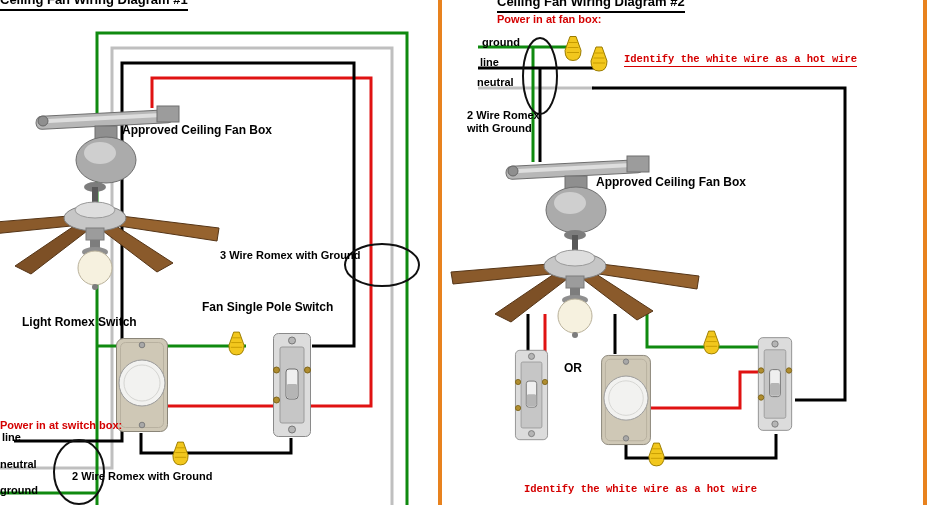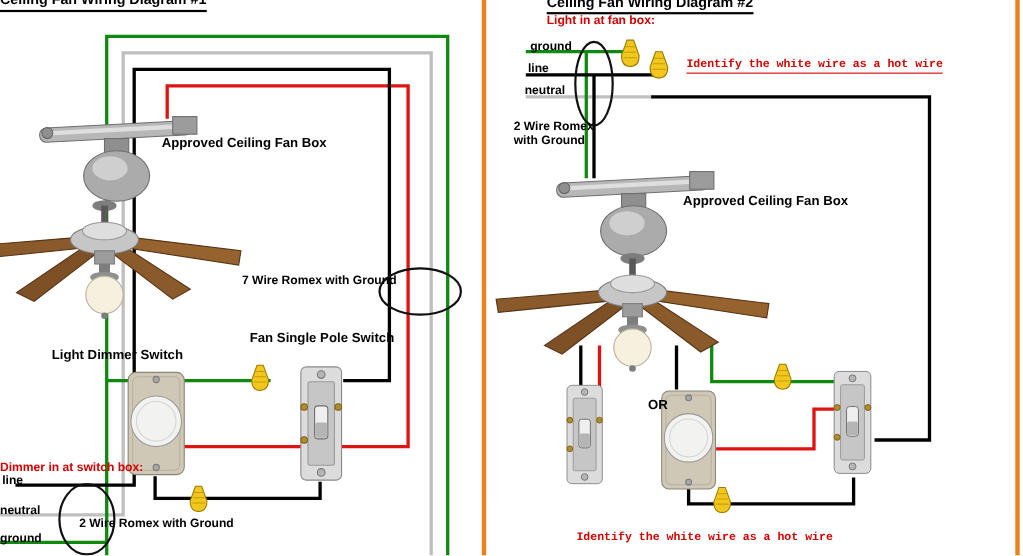--- a/index.html
+++ b/index.html
@@ -6,21 +6,21 @@
   body{
     width:930px;height:505px;position:relative;background:#ffffff;
     font-family:"Liberation Sans",sans-serif;overflow:hidden;
   }
   #stage{position:absolute;left:0;top:0;width:930px;height:505px;}
   svg.layer{position:absolute;left:0;top:0;}
   .label{position:absolute;white-space:nowrap;color:#000;line-height:1.15;}
   .b{font-weight:bold;}
   .red{color:var(--label-red,#d40000);}
   .t13{font-size:13px;}
-  .t12{font-size:12px;padding-left:25px;}
+  .t12{font-size:12px;}
   .t11{font-size:11px;}
   .t105{font-size:10.5px;font-family:Liberation Mono, monospace;}
   .t95{font-size:11px;}
   .ul-black{border-bottom:2px solid #000;padding-bottom:1px;}
   .ul-red{border-bottom:1.5px solid var(--label-red,#d40000);padding-bottom:1px;}
   .wrap{white-space:normal;width:80px;}
   .wire{fill:none;stroke-width:3;stroke-linecap:butt;}
   .w-green{stroke:var(--ground-wire,#0f8a0f);}
   .w-black{stroke:var(--line-wire,#000000);}
   .w-gray{stroke:var(--neutral-wire,#bfbfbf);}
@@ -116,31 +116,31 @@
     <use href="#toggle" x="757" y="336" width="36" height="96"></use>
     <use href="#wirenut" x="563" y="35" width="20" height="27"></use>
     <use href="#wirenut" x="589" y="45" width="20" height="28"></use>
     <use href="#wirenut" x="702" y="330" width="19" height="25"></use>
     <use href="#wirenut" x="647" y="442" width="19" height="25"></use>
     <ellipse class="annot" cx="540" cy="76" rx="17" ry="38"></ellipse>
   </svg>
 
   <div class="label b t13 ul-black" style="left:0px;top:-7px;">Ceiling Fan Wiring Diagram #1</div>
   <div class="label b t12" style="left:122px;top:124px;">Approved Ceiling Fan Box</div>
-  <div class="label b t95" style="left:220px;top:249px;">7 Wire Romex with Ground</div>
-  <div class="label b t12" style="left:22px;top:316px;">Light Dimmer Switch</div>
+  <div class="label b t95" style="left:220px;top:249px;">3 Wire Romex with Ground</div>
+  <div class="label b t12" style="left:22px;top:316px;">Light Romex Switch</div>
   <div class="label b t12" style="left:202px;top:301px;">Fan Single Pole Switch</div>
-  <div class="label b t11 red" style="left:0px;top:419px;">Dimmer in at switch box:</div>
+  <div class="label b t11 red" style="left:0px;top:419px;">Power in at switch box:</div>
   <div class="label b t95" style="left:2px;top:431px;">line</div>
   <div class="label b t95" style="left:0px;top:458px;">neutral</div>
   <div class="label b t95" style="left:0px;top:484px;">ground</div>
   <div class="label b t95" style="left:72px;top:470px;">2 Wire Romex with Ground</div>
 
   <div class="label b t13 ul-black" style="left:497px;top:-5px;">Ceiling Fan Wiring Diagram #2</div>
-  <div class="label b t11 red" style="left:497px;top:13px;">Light in at fan box:</div>
+  <div class="label b t11 red" style="left:497px;top:13px;">Power in at fan box:</div>
   <div class="label b t95" style="left:482px;top:36px;">ground</div>
   <div class="label b t95" style="left:480px;top:56px;">line</div>
   <div class="label b t95" style="left:477px;top:76px;">neutral</div>
   <div class="label b t105 red ul-red" style="left:624px;top:53px;">Identify the white wire as a hot wire</div>
   <div class="label b t95 wrap" style="left:467px;top:109px;">2 Wire Romex with Ground</div>
   <div class="label b t12" style="left:596px;top:176px;">Approved Ceiling Fan Box</div>
   <div class="label b t12" style="left:564px;top:362px;">OR</div>
   <div class="label b t105 red" style="left:524px;top:483px;">Identify the white wire as a hot wire</div>
 </div>
 

